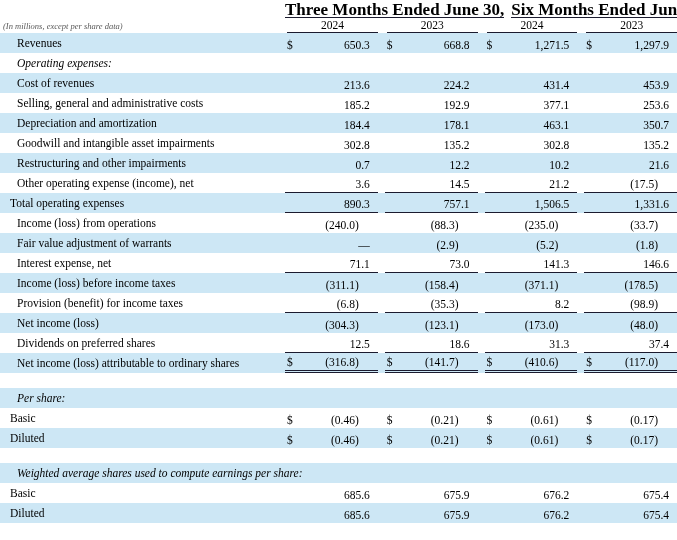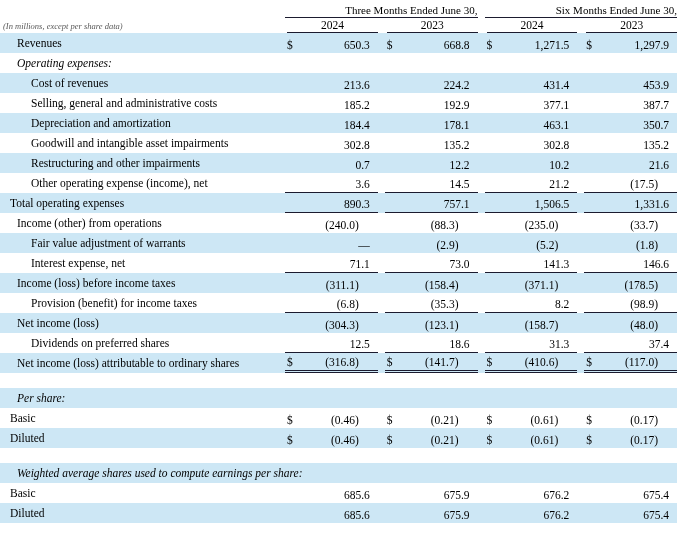--- a/index.html
+++ b/index.html
@@ -13,23 +13,23 @@
 
   
   .hdr-groups {
     display: grid;
     grid-template-columns: 278px 1fr 1fr;
     column-gap: 7px;
     align-items: end;
     height: 16px;
   }
   .group {
-    font-weight: normal;
-    font-size: 11px;
-    text-align: right;
+    font-weight: bold;
+    font-size: 17px;
+    text-align: left;
     border-bottom: 1px solid var(--border, #1b1b2f);
     line-height: 14px;
     white-space: nowrap;
   }
   .hdr-years {
     display: grid;
     grid-template-columns: 278px repeat(4, 1fr);
     column-gap: 9px;
     align-items: end;
     height: 15px;
@@ -59,21 +59,21 @@
     min-height: 20px;
     font-size: 11.5px;
   }
   .row.hl { background: var(--hl, #cde7f5); }
   .row .label {
     padding-bottom: 3px;
     line-height: 1.25;
   }
   .ind0 { padding-left: 17px; }
   .ind1 { padding-left: 10px; }
-  .ind2 { padding-left: 31px; }
+  .ind2 { padding-left: 17px; }
   .row .label.full { grid-column: 1 / -1; font-style: italic; }
 
   .num {
     display: flex;
     justify-content: space-between;
     align-items: flex-end;
     padding-bottom: 2px;
     height: 100%;
   }
   .num .cur { padding-left: 2px; }
@@ -151,21 +151,21 @@
         <div class="num">
           <span class="cur"></span>
           <span class="val">192.9</span>
         </div>
         <div class="num">
           <span class="cur"></span>
           <span class="val">377.1</span>
         </div>
         <div class="num">
           <span class="cur"></span>
-          <span class="val">387.7</span>
+          <span class="val">253.6</span>
         </div>
       </div>
       <div class="row hl">
         <div class="label ind2">Depreciation and amortization</div>
         <div class="num">
           <span class="cur"></span>
           <span class="val">184.4</span>
         </div>
         <div class="num">
           <span class="cur"></span>
@@ -250,21 +250,21 @@
         <div class="num bb-single">
           <span class="cur"></span>
           <span class="val">1,506.5</span>
         </div>
         <div class="num bb-single">
           <span class="cur"></span>
           <span class="val">1,331.6</span>
         </div>
       </div>
       <div class="row">
-        <div class="label ind0">Income (other) from operations</div>
+        <div class="label ind0">Income (loss) from operations</div>
         <div class="num">
           <span class="cur"></span>
           <span class="val neg">(240.0)</span>
         </div>
         <div class="num">
           <span class="cur"></span>
           <span class="val neg">(88.3)</span>
         </div>
         <div class="num">
           <span class="cur"></span>
@@ -356,21 +356,21 @@
         <div class="num">
           <span class="cur"></span>
           <span class="val neg">(304.3)</span>
         </div>
         <div class="num">
           <span class="cur"></span>
           <span class="val neg">(123.1)</span>
         </div>
         <div class="num">
           <span class="cur"></span>
-          <span class="val neg">(158.7)</span>
+          <span class="val neg">(173.0)</span>
         </div>
         <div class="num">
           <span class="cur"></span>
           <span class="val neg">(48.0)</span>
         </div>
       </div>
       <div class="row">
         <div class="label ind2">Dividends on preferred shares</div>
         <div class="num bb-single">
           <span class="cur"></span>

